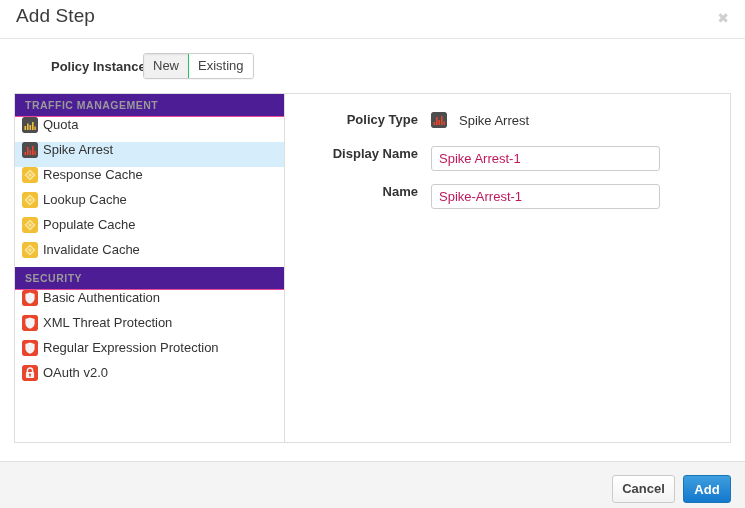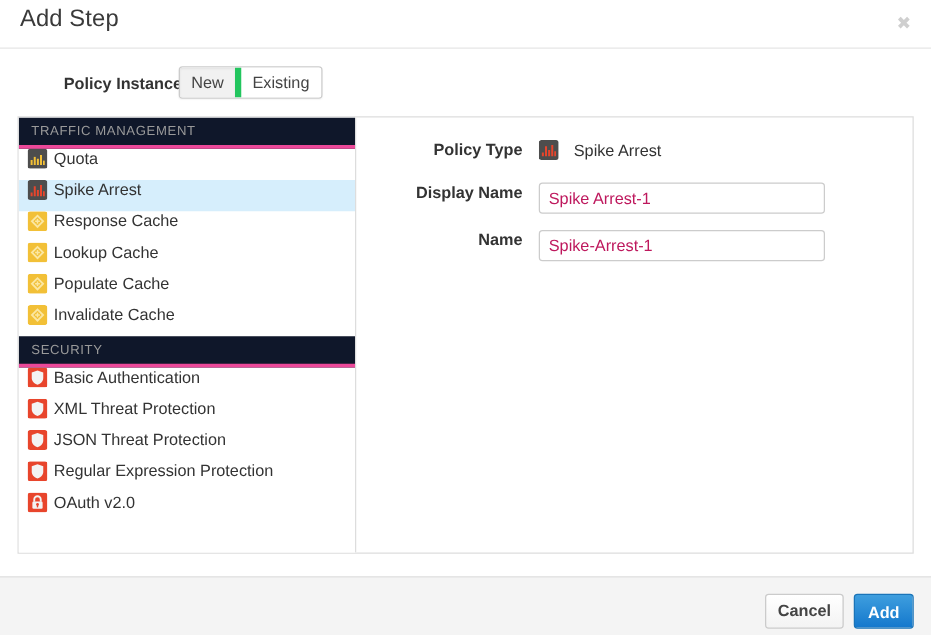--- a/index.html
+++ b/index.html
@@ -81,21 +81,21 @@
     padding: 4px 9px 5px 9px;
     cursor: pointer;
     background: #ffffff;
     line-height: 15px;
   }
   .btn-group .seg.active {
     background: #f1f1f1;
     box-shadow: inset 0 1px 2px rgba(0,0,0,0.07);
   }
   .btn-group .seg + .seg {
-    border-left: 5px solid #22c55e;
+    border-left: 1px solid #22c55e;
   }
 
   
   .content-panel {
     position: absolute;
     left: 14px;
     top: 93px;
     width: 717px;
     height: 350px;
     border: 1px solid #dddddd;
@@ -105,24 +105,24 @@
   }
   .policy-list {
     width: 270px;
     height: 100%;
     border-right: 1px solid #dddddd;
     box-sizing: border-box;
     overflow: hidden;
     background: #ffffff;
   }
   .group-header {
-    background: #0f172a;
-    border-bottom: 3px solid #ec4899;
+    background: #4c1d95;
+    border-bottom: 1px solid #ec4899;
     font-size: 10.5px;
-    font-weight: normal;
+    font-weight: bold;
     letter-spacing: 0.5px;
     color: #9a9a9a;
     padding: 5px 0 5px 10px;
     height: 12px;
     line-height: 12px;
   }
   .policy-item {
     height: 25px;
     display: flex;
     padding-left: 7px;
@@ -357,29 +357,20 @@
     <div class="policy-item">
       <span class="pic">
         <svg width="16" height="16" viewBox="0 0 16 16">
           <rect x="0" y="0" width="16" height="16" rx="2" fill="#e8452c"></rect>
           <path d="M8 2.4 L12.6 4 L12.6 8.4 C12.6 11.1 10.6 12.9 8 13.8 C5.4 12.9 3.4 11.1 3.4 8.4 L3.4 4 Z" fill="#f3f3f3"></path>
         </svg>
       </span>
       <span class="label">XML Threat Protection</span>
     </div>
 
-    <div class="policy-item">
-      <span class="pic">
-        <svg width="16" height="16" viewBox="0 0 16 16">
-          <rect x="0" y="0" width="16" height="16" rx="2" fill="#e8452c"></rect>
-          <path d="M8 2.4 L12.6 4 L12.6 8.4 C12.6 11.1 10.6 12.9 8 13.8 C5.4 12.9 3.4 11.1 3.4 8.4 L3.4 4 Z" fill="#f3f3f3"></path>
-        </svg>
-      </span>
-      <span class="label">JSON Threat Protection</span>
-    </div>
 
     <div class="policy-item">
       <span class="pic">
         <svg width="16" height="16" viewBox="0 0 16 16">
           <rect x="0" y="0" width="16" height="16" rx="2" fill="#e8452c"></rect>
           <path d="M8 2.4 L12.6 4 L12.6 8.4 C12.6 11.1 10.6 12.9 8 13.8 C5.4 12.9 3.4 11.1 3.4 8.4 L3.4 4 Z" fill="#f3f3f3"></path>
         </svg>
       </span>
       <span class="label">Regular Expression Protection</span>
     </div>

